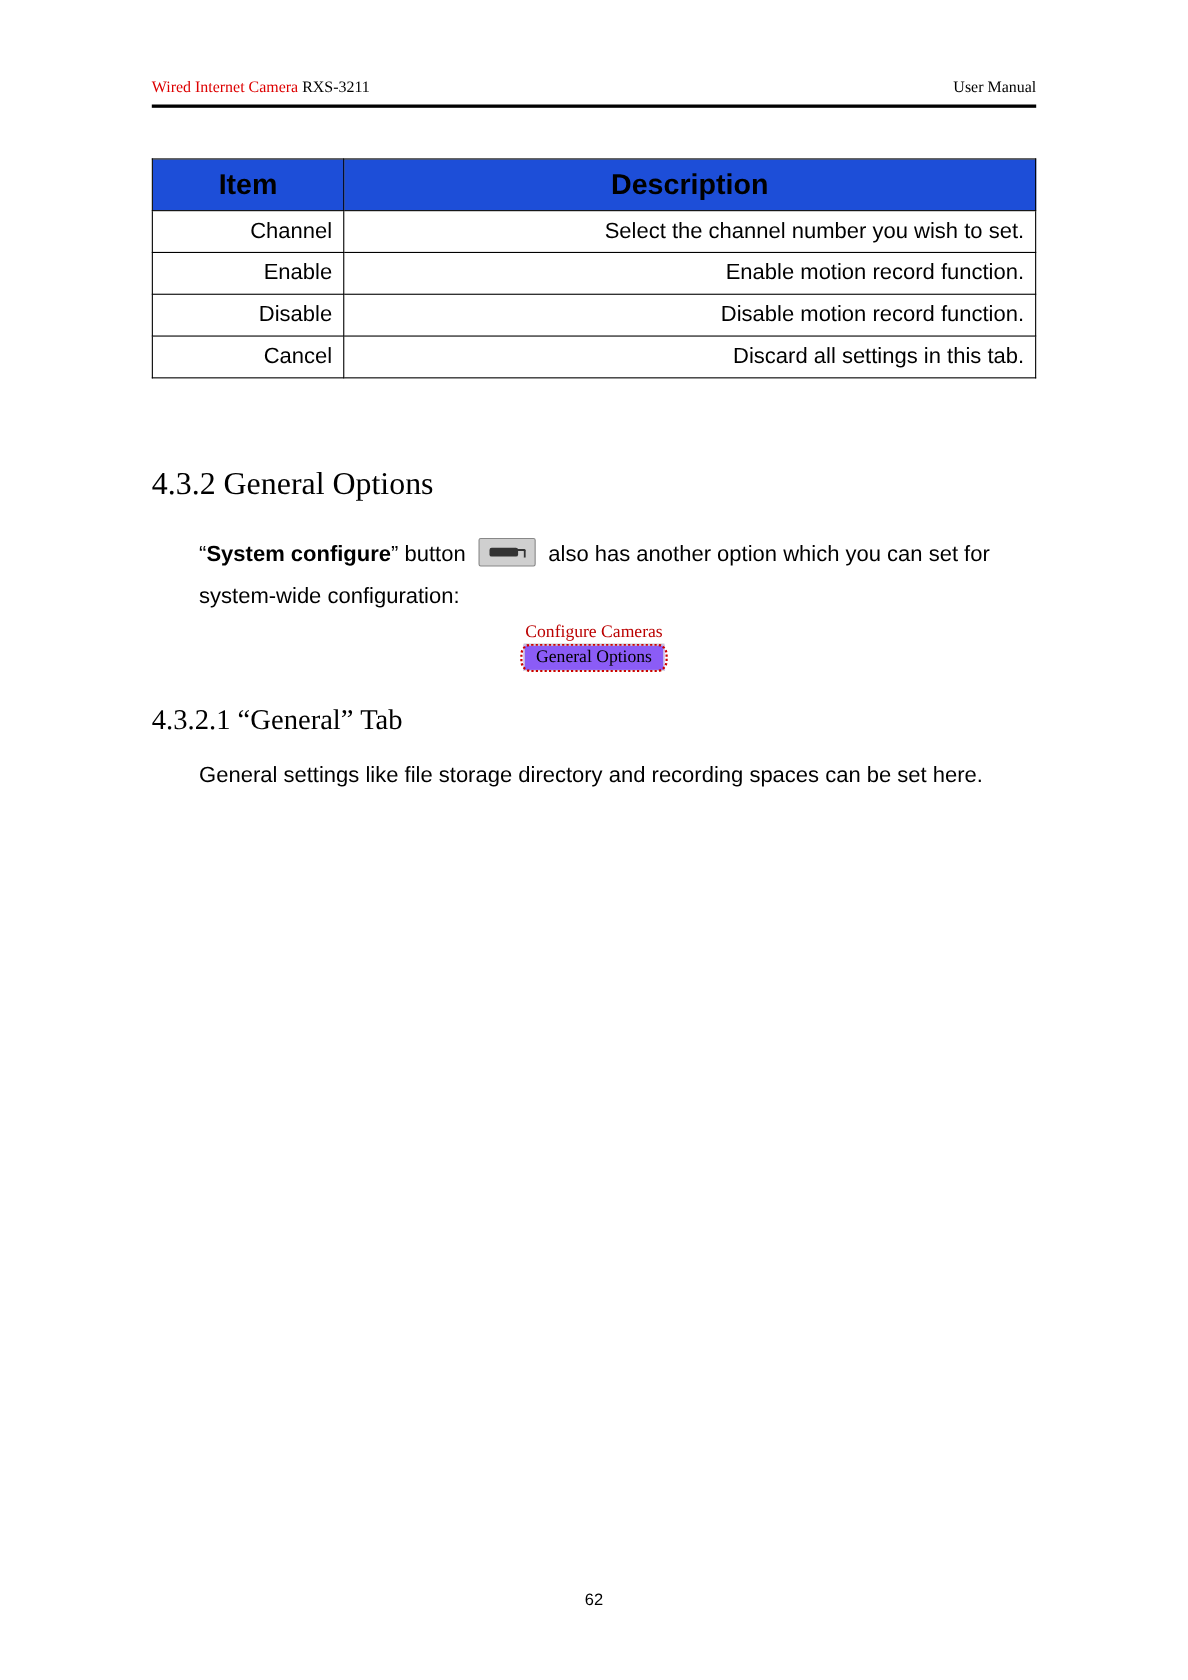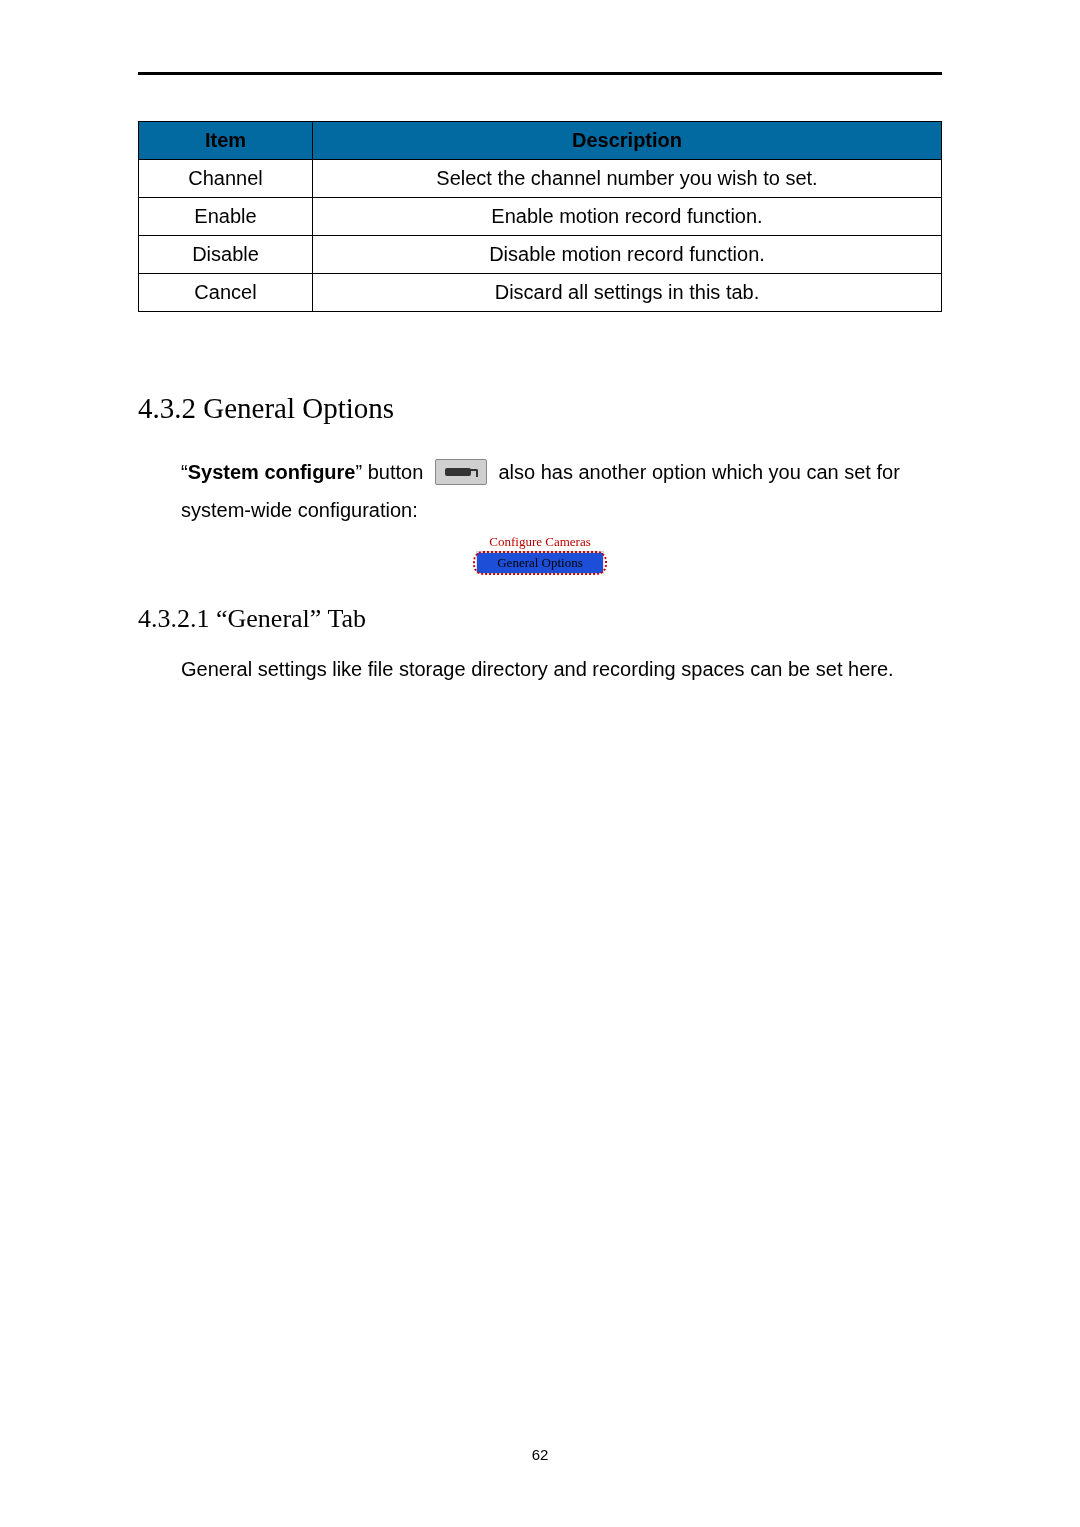--- a/index.html
+++ b/index.html
@@ -32,29 +32,29 @@
     }
     table.desc {
       border-collapse: collapse;
       width: 100%;
       font-size: 20px;
       font-family: Arial, Helvetica, sans-serif;
     }
     table.desc th, table.desc td {
       border: 1px solid #000;
       padding: 4px 10px;
-      text-align: center;
+      text-align: right;
       vertical-align: top;
       line-height: 1.45;
     }
     table.desc th {
-      background: #0369a1;
+      background: #1d4ed8;
       font-weight: bold;
       text-align: center;
-      font-size: 20px;
+      font-size: 26px;
     }
     table.desc th:first-child { width: 174px; }
     h2.section {
       font-family: "Times New Roman", Times, serif;
       font-weight: normal;
       font-size: 29px;
       margin-top: 80px;
       margin-bottom: 28px;
     }
     p.body {
@@ -89,32 +89,32 @@
       width: 9px; height: 6px;
       border: 2px solid #333;
       border-left: none;
       border-bottom: none;
       border-radius: 0 2px 0 0;
     }
     .menu-img {
       display: block;
       margin: 4px auto 18px auto;
       width: 128px;
-      font-size: 13px;
+      font-size: 16px;
       font-family: "Times New Roman", Times, serif;
       text-align: center;
       position: relative;
     }
     .menu-img .line1 {
       color: #b00;
       padding: 1px 0;
       border-bottom: 1px solid #ccc;
     }
     .menu-img .line2 {
-      background: #1d4ed8;
+      background: #8b5cf6;
       padding: 2px 0;
       position: relative;
       border: 1px solid #ddd;
     }
     .menu-img .dotted {
       position: absolute;
       left: -4px; right: -4px; top: -2px; bottom: -2px;
       border: 2px dotted #c00;
       border-radius: 10px;
       pointer-events: none;
@@ -132,20 +132,26 @@
       left: 0; right: 0;
       text-align: center;
       font-family: Liberation Sans, sans-serif;
       font-size: 15px;
     }
   </style>
 </head>
 <body>
 
 <div class="page">
+  <div class="header-row">
+    <span>
+      <span class="header-left-red">Wired Internet Camera</span><span class="header-left-black"> RXS-3211</span>
+    </span>
+    <span class="header-right">User Manual</span>
+  </div>
   <hr class="header-rule">
 
   <table class="desc">
     <thead>
       <tr>
         <th>Item</th>
         <th>Description</th>
       </tr>
     </thead>
     <tbody>

